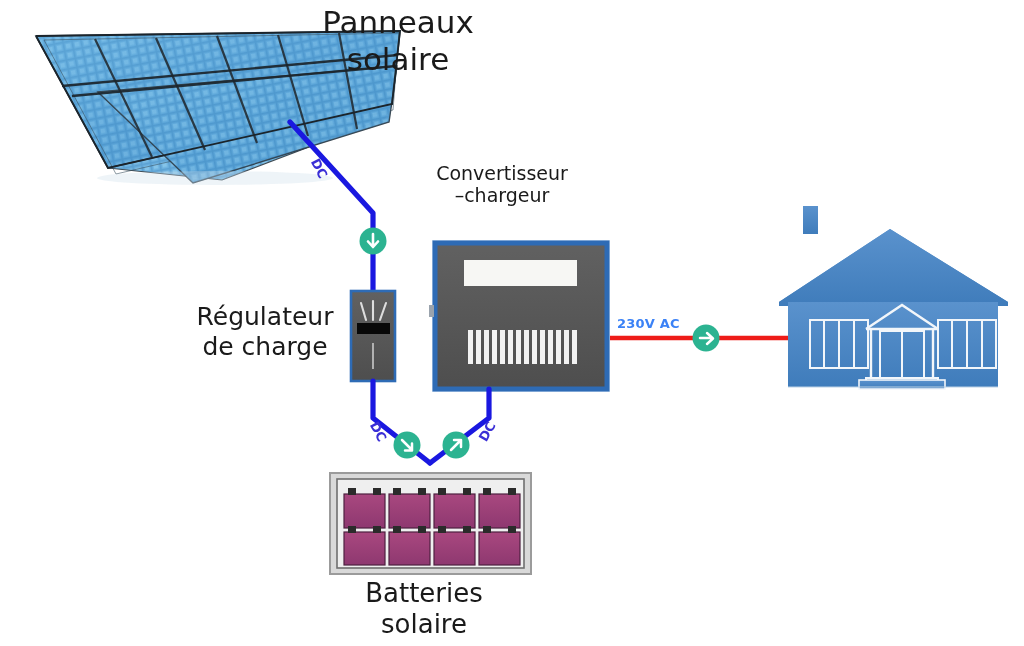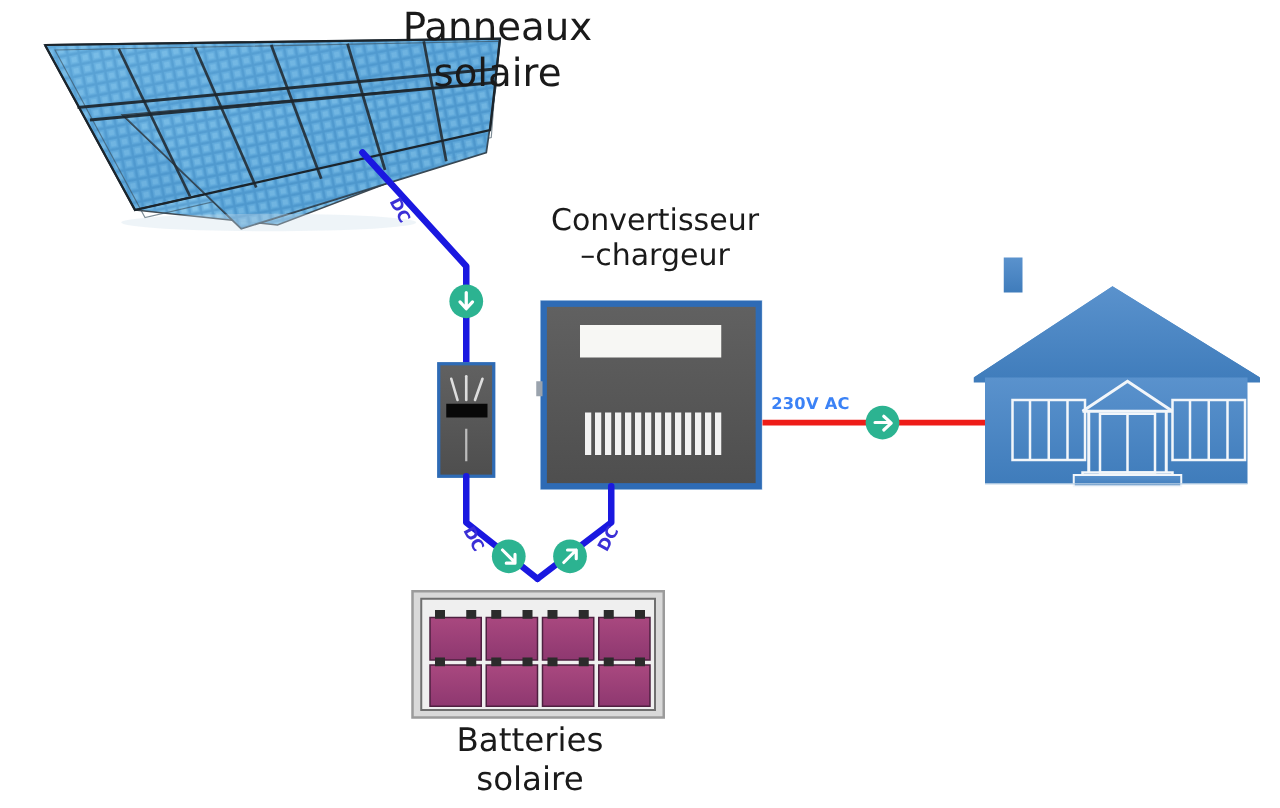--- a/index.html
+++ b/index.html
@@ -12,21 +12,21 @@
   .lbl{
     position:absolute;
     color:#1a1a1a;
     font-family:"DejaVu Sans", sans-serif;
     text-align:center;
     line-height:1.18;
     white-space:pre;
     font-weight:400;
   }
   #lbl-panneaux{left:258px;top:4px;width:280px;font-size:31px;}
-  #lbl-convertisseur{left:394px;top:162px;width:260px;font-size:24px;}
+  #lbl-convertisseur{left:372px;top:162px;width:260px;font-size:19px;}
   #lbl-regulateur{left:170px;top:302px;width:190px;font-size:25px;}
   #lbl-consommateurs{left:760px;top:392px;width:260px;font-size:26px;}
   #lbl-batteries{left:314px;top:578px;width:220px;font-size:26px;}
   .ac-lbl{
     position:absolute;left:617px;top:316px;
     color:#3b82f6;font-size:13px;font-weight:700;
     font-family:"DejaVu Sans", sans-serif;letter-spacing:.2px;
   }
   .dc-lbl{
     position:absolute;color:#3b2fd6;font-size:13px;font-weight:700;
@@ -258,20 +258,22 @@
       <line x1="788" y1="387" x2="998" y2="387" stroke="#bcd2e6" stroke-width="1"></line>
     </g>
   </svg>
 
   <div class="lbl" id="lbl-panneaux">Panneaux
 solaire</div>
 
   <div class="lbl" id="lbl-convertisseur">Convertisseur
 –chargeur</div>
 
+  <div class="lbl" id="lbl-regulateur">Régulateur
+de charge</div>
 
 
   <div class="lbl" id="lbl-batteries">Batteries
 solaire</div>
 
   <div class="ac-lbl">230V AC</div>
 
   <div class="dc-lbl" id="dc1">DC</div>
 
   <div class="dc-lbl" id="dc2">DC</div>

